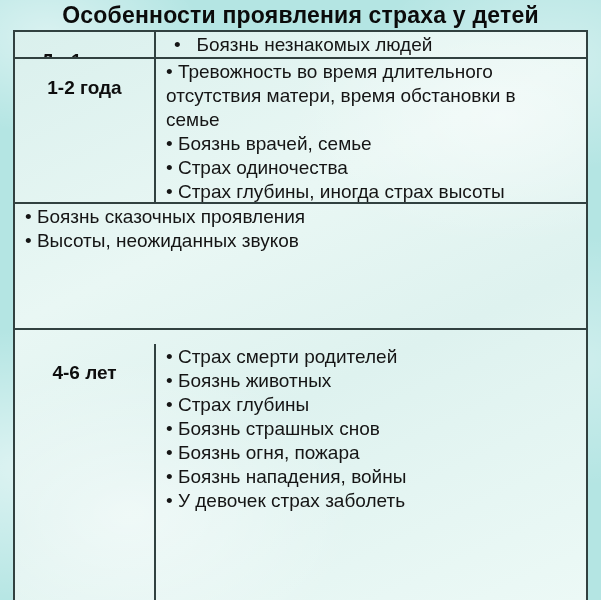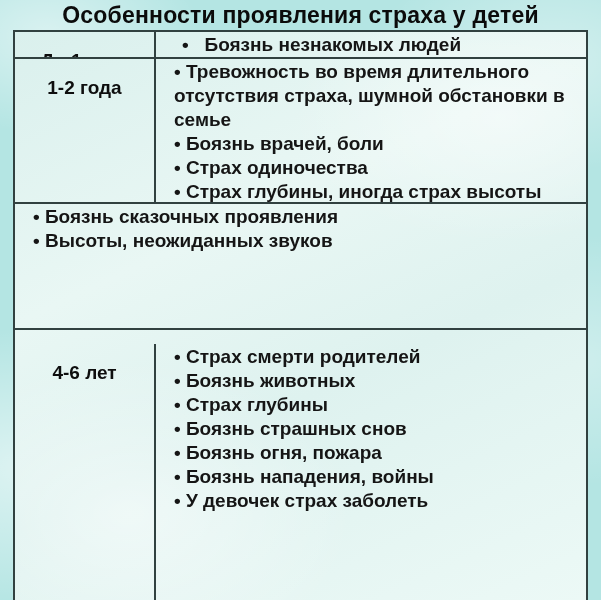--- a/index.html
+++ b/index.html
@@ -65,23 +65,22 @@
   }
   .age-label {
     font-size: 19px;
     font-weight: 700;
     line-height: 24px;
     color: #0e0e0e;
   }
   .items-cell {
     flex: 1;
     box-sizing: border-box;
-    padding: 1px 12px 0 18px;
+    padding: 1px 12px 0 10px;
     overflow: hidden;
-    font-weight: bold;
   }
   .item {
     font-size: 19px;
     line-height: 24px;
     white-space: pre-wrap;
     color: #151515;
   }
   .row.r1 .item { padding-left: 8px; }
 </style>
 </head>
@@ -100,22 +99,22 @@
       <div class="items-cell">
         <div class="item">•   Боязнь незнакомых людей</div>
       </div>
     </div>
 
     <div class="row r2">
       <div class="age-cell">
         <div class="age-label">1-2 года</div>
       </div>
       <div class="items-cell">
-        <div class="item">• Тревожность во время длительного отсутствия страха, шумной обстановки в семье</div>
-        <div class="item">• Боязнь врачей, боли</div>
+        <div class="item">• Тревожность во время длительного отсутствия матери, время обстановки в семье</div>
+        <div class="item">• Боязнь врачей, семье</div>
         <div class="item">• Страх одиночества</div>
         <div class="item">• Страх глубины, иногда страх высоты</div>
       </div>
     </div>
 
 
     <div class="row r4">
       <div class="items-cell">
         <div class="item">• Боязнь сказочных проявления</div>
         <div class="item">• Высоты, неожиданных звуков</div>

